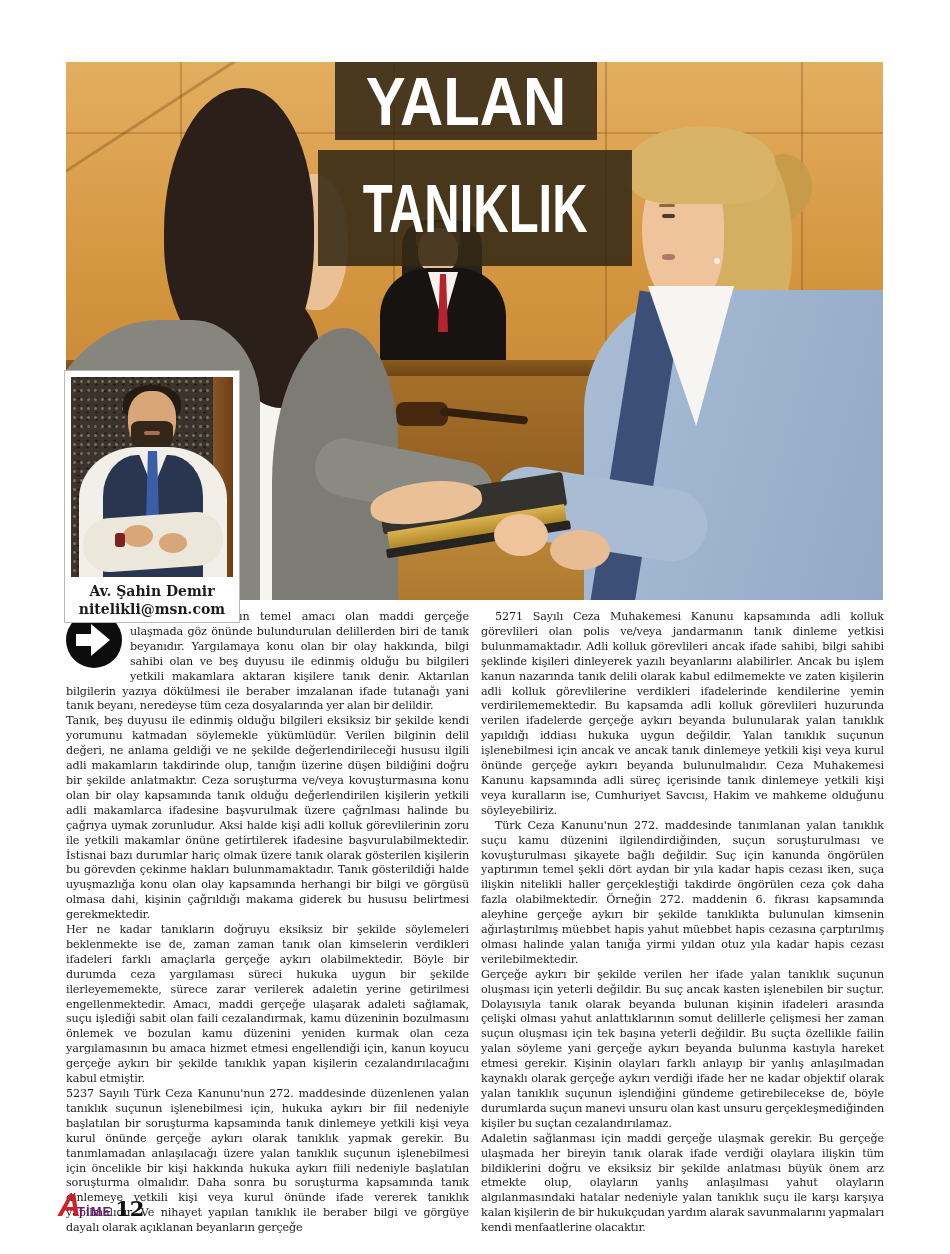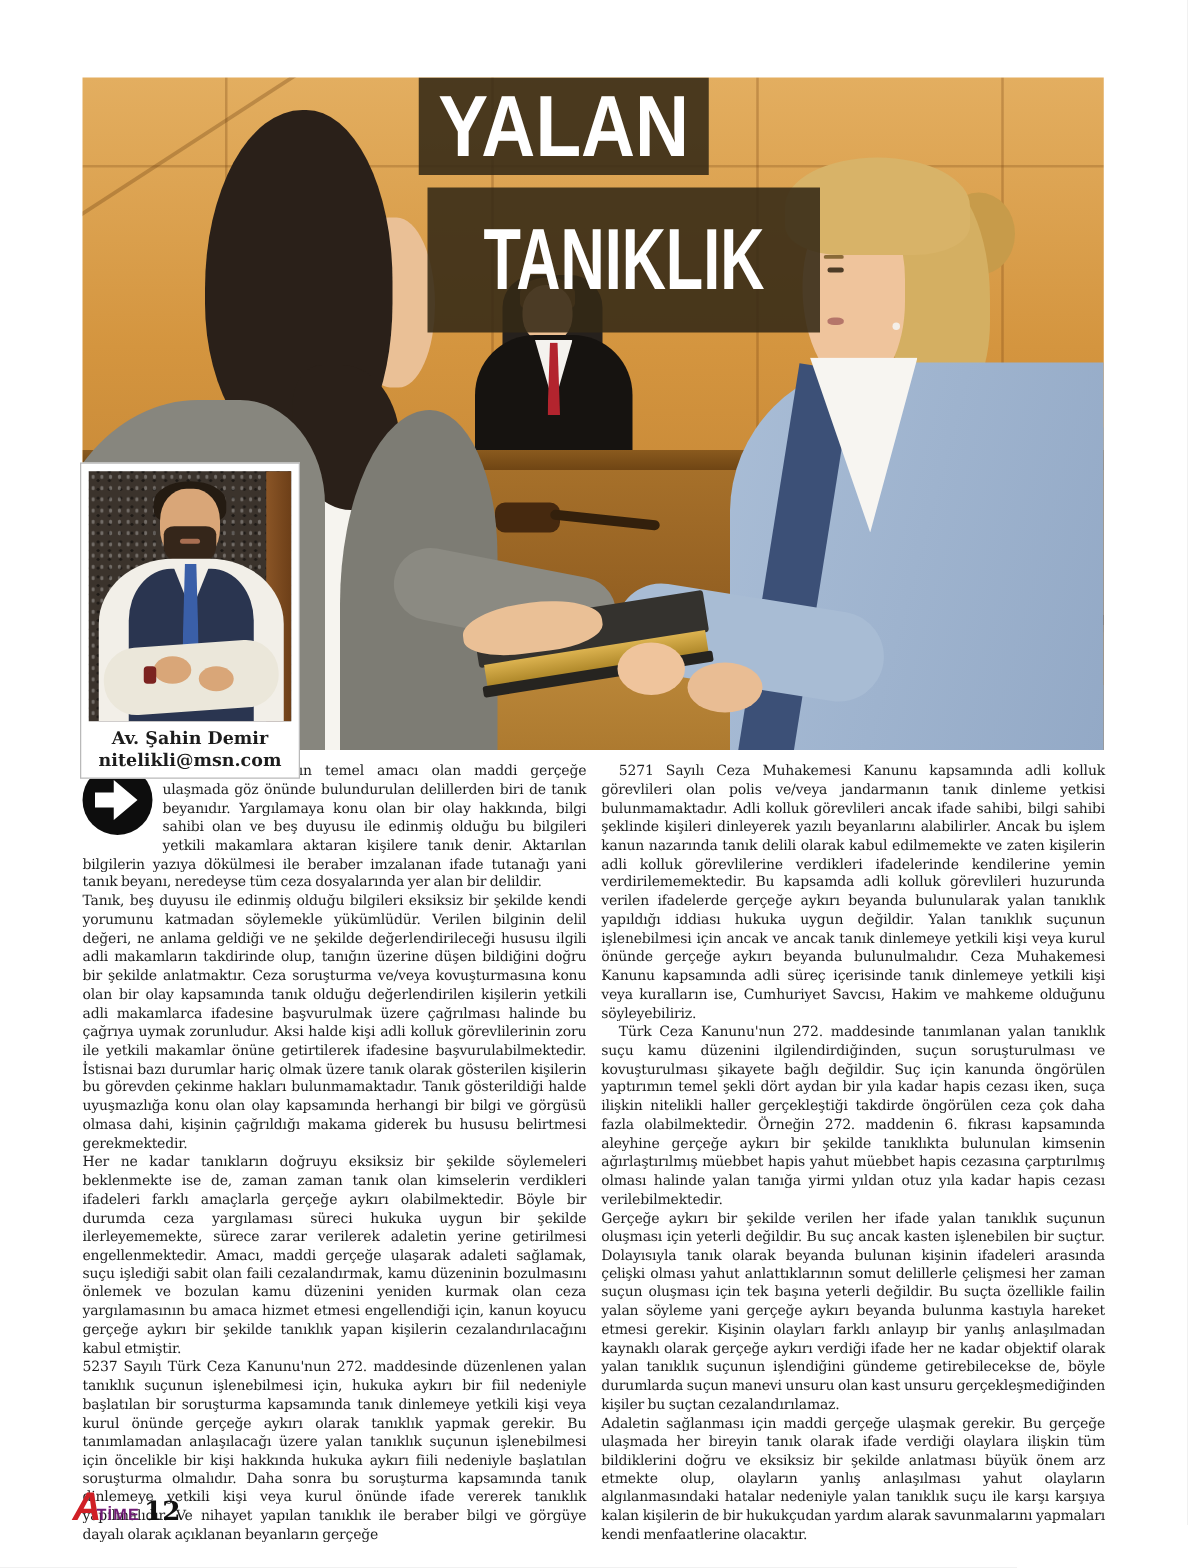--- a/index.html
+++ b/index.html
@@ -60,22 +60,22 @@
   .bw-hand2{left:484px;top:468px;width:60px;height:40px;background:#e9bd94;border-radius:50%;z-index:10;}
 
   
   .book{left:316px;top:424px;width:186px;height:62px;transform:rotate(-9deg);z-index:9;}
   .book-cover{position:absolute;left:0;top:0;width:100%;height:34px;background:#34322e;border-radius:3px;}
   .book-pages{position:absolute;left:4px;top:32px;width:96%;height:18px;background:linear-gradient(180deg,#dcb350,#ad8628);}
   .book-back{position:absolute;left:0;top:49px;width:100%;height:9px;background:#262420;border-radius:2px;}
 
   
   .tblock{background:rgba(52,41,22,0.88);display:flex;align-items:center;justify-content:center;z-index:12;}
-  .t1{left:269px;top:0;width:232px;height:78px;}
-  .t2{left:276px;top:88px;width:314px;height:116px;}
+  .t1{left:269px;top:0;width:262px;height:78px;}
+  .t2{left:252px;top:88px;width:314px;height:116px;}
   .ttext{color:#ffffff;font-family:"Liberation Sans", sans-serif;font-weight:900;font-size:68px;line-height:1;
          letter-spacing:0px;display:inline-block;}
   .t1 .ttext{transform:scale(0.88,1.02);}
   .t2 .ttext{transform:scale(0.72,1.02);}
 
   
   .inset{left:64px;top:347px;width:176px;height:253px;background:#ffffff;border:1px solid #b9b9b9;
          box-sizing:border-box;z-index:20;margin-top:23px;}
   .inset-photo{position:absolute;left:6px;top:6px;right:6px;height:200px;overflow:hidden;
         background-color:#3b332c;

